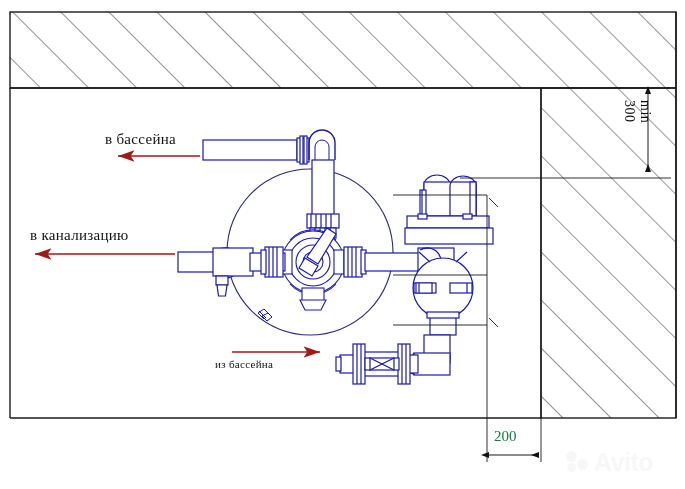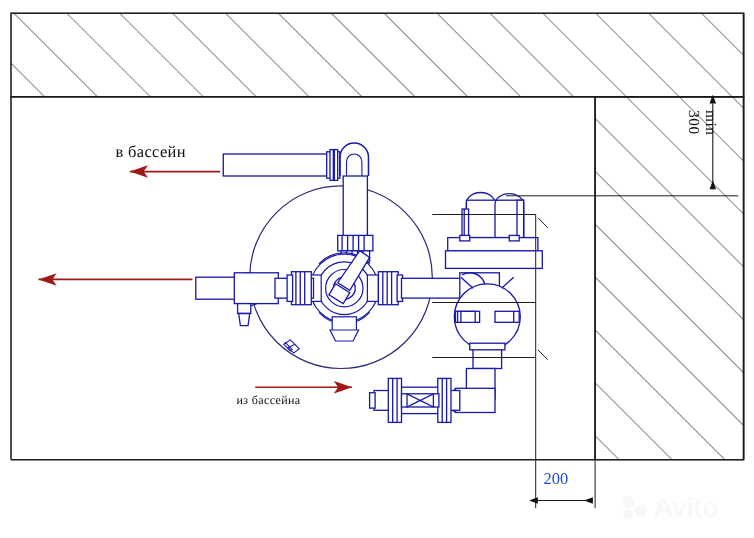--- a/index.html
+++ b/index.html
@@ -42,21 +42,21 @@
   .lbl-frompool {
     left: 215px;
     top: 358px;
     font-size: 11px;
   }
   .dim-200 {
     position: absolute;
     left: 494px;
     top: 428px;
     font-size: 15px;
-    color: #1d4ed8;
+    color: #15803d;
   }
   .dim-300 {
     position: absolute;
     left: 653px;
     top: 100px;
     font-size: 14px;
     color: #111111;
     transform: rotate(90deg);
     transform-origin: left top;
     letter-spacing: 0.5px;
@@ -275,22 +275,23 @@
       <line x1="200" y1="156" x2="118" y2="156" stroke="#a01818" stroke-width="1.5" marker-end="url(#arrowL)"></line>
     </g>
     <g>
       <line x1="175" y1="254" x2="35" y2="254" stroke="#a01818" stroke-width="1.5" marker-end="url(#arrowL)"></line>
     </g>
     <g>
       <line x1="232" y1="352" x2="320" y2="352" stroke="#a01818" stroke-width="1.5" marker-end="url(#arrowL)"></line>
     </g>
   </svg>
 
-  <div class="lbl lbl-pool">в бассейн</div>
-
+  <div class="lbl lbl-pool">в бассейна</div>
+
+  <div class="lbl lbl-sewer">в канализацию</div>
 
   <div class="lbl lbl-frompool">из бассейна</div>
 
   <div class="dim-200">200</div>
 
   <div class="dim-300">min 300</div>
 
   <div class="watermark">
     <div class="wm-dot" style="left:0px; top:4px; width:11px; height:11px;"></div>
     <div class="wm-dot" style="left:11px; top:12px; width:11px; height:11px;"></div>

